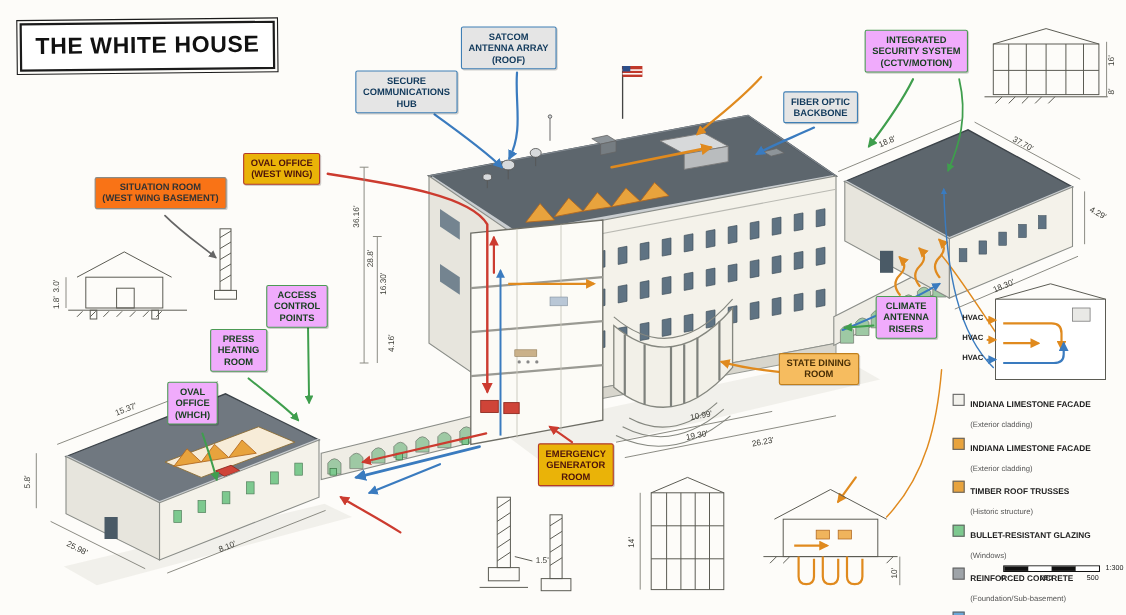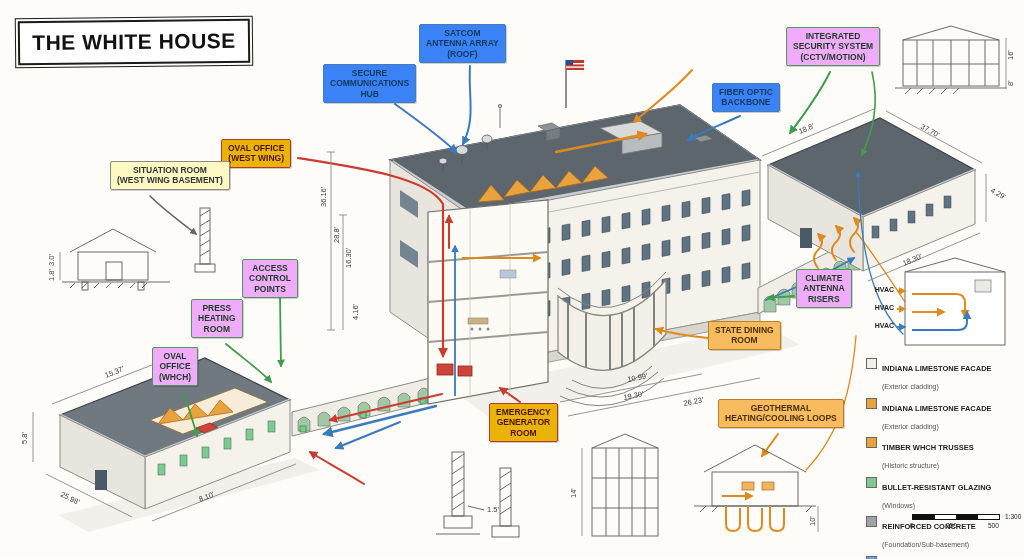--- a/index.html
+++ b/index.html
@@ -6,25 +6,25 @@
   #stage{position:relative;width:1024px;height:559px;background:#fdfcf9;overflow:hidden;
          font-family:"Liberation Sans",sans-serif;}
   svg{position:absolute;left:0;top:0;}
   .sk{fill:none;stroke:#5a5a52;stroke-width:0.9;}
   .dim{font-size:7.5px;fill:#3c3c36;font-family:"Liberation Sans",sans-serif;}
   .ln{fill:none;}
   
   .co{position:absolute;padding:3px 6px;border-radius:2px;border:1.5px solid;
       font-size:8.5px;font-weight:bold;line-height:1.22;text-align:center;
       white-space:pre-line;box-shadow:1px 1px 0 rgba(0,0,0,.18);z-index:5;}
-  .c-blue  {background:#3b82f6;border-color:#3f7fb5;color:#123a5c;}
+  .c-blue  {background:#e5e5e5;border-color:#3f7fb5;color:#123a5c;}
   .c-orange{background:#f6bc5f;border-color:#c07f1d;color:#4a2f05;}
   .c-green {background:#f0abfc;border-color:#4c9a55;color:#173f1f;}
   .c-red   {background:#eab308;border-color:#b33a2b;color:#4e130b;}
-  .c-gray  {background:#fef9c3;border-color:#8b8b86;color:#333;margin-left:24px;}
+  .c-gray  {background:#f97316;border-color:#8b8b86;color:#333;}
   
   .title-box{position:absolute;left:18px;top:20px;width:228px;height:40px;background:#fff;
       border:2.5px solid #1b1b1b;outline:1px solid #1b1b1b;outline-offset:2px;
       display:flex;align-items:center;justify-content:center;font-size:21px;font-weight:bold;
       letter-spacing:.5px;color:#111;transform:rotate(-.6deg);z-index:6;}
   
   .legend{position:absolute;left:866px;top:357px;width:156px;z-index:5;}
   .lg-row{display:flex;align-items:flex-start;gap:5px;margin-bottom:3.5px;}
   .lg-sw{width:9px;height:9px;border:1px solid #666;flex:0 0 9px;margin-top:1px;}
   .lg-t{font-size:7.5px;font-weight:bold;color:#222;line-height:1.08;}
@@ -429,22 +429,20 @@
 HEATING
 ROOM</div>
 <div class="co c-green" style="left:152px;top:347px;">OVAL
 OFFICE
 (WHCH)</div>
 <div class="co c-green" style="left:796px;top:269px;">CLIMATE
 ANTENNA
 RISERS</div>
 <div class="co c-orange" style="left:708px;top:321px;">STATE DINING
 ROOM</div>
-<div class="co c-orange" style="left:718px;top:399px;">GEOTHERMAL
-HEATING/COOLING LOOPS</div>
 <div class="co c-red" style="left:489px;top:403px;">EMERGENCY
 GENERATOR
 ROOM</div>
 
 <div class="hvac-lab" style="left:864px;top:286px;">HVAC</div>
 <div class="hvac-lab" style="left:864px;top:304px;">HVAC</div>
 <div class="hvac-lab" style="left:864px;top:322px;">HVAC</div>
 
 <div class="legend">
   <div class="lg-row">
@@ -452,21 +450,21 @@
     <span><span class="lg-t">INDIANA LIMESTONE FACADE</span><br>
     <span class="lg-s">(Exterior cladding)</span></span>
   </div>
   <div class="lg-row">
     <span class="lg-sw" style="background: rgb(232, 163, 61);"></span>
     <span><span class="lg-t">INDIANA LIMESTONE FACADE</span><br>
     <span class="lg-s">(Exterior cladding)</span></span>
   </div>
   <div class="lg-row">
     <span class="lg-sw" style="background: rgb(232, 163, 61);"></span>
-    <span><span class="lg-t">TIMBER WHCH TRUSSES</span><br>
+    <span><span class="lg-t">TIMBER ROOF TRUSSES</span><br>
     <span class="lg-s">(Historic structure)</span></span>
   </div>
   <div class="lg-row">
     <span class="lg-sw" style="background: rgb(125, 201, 143);"></span>
     <span><span class="lg-t">BULLET-RESISTANT GLAZING</span><br>
     <span class="lg-s">(Windows)</span></span>
   </div>
   <div class="lg-row">
     <span class="lg-sw" style="background: rgb(158, 163, 168);"></span>
     <span><span class="lg-t">REINFORCED CONCRETE</span><br>

